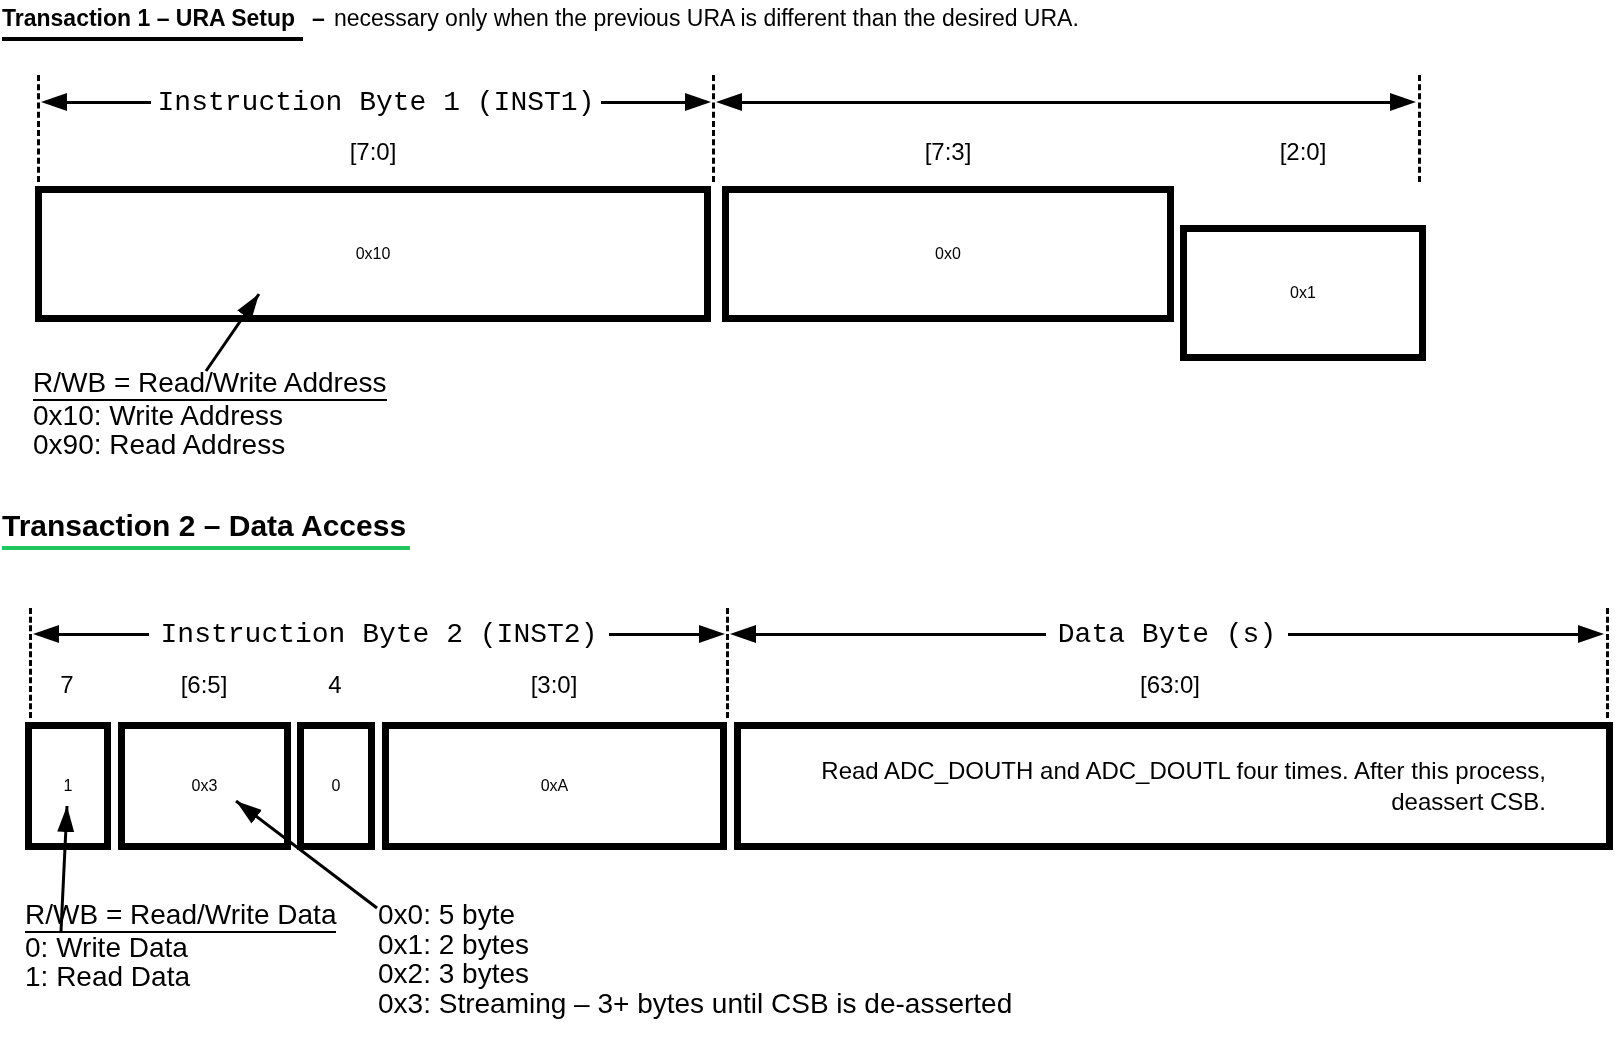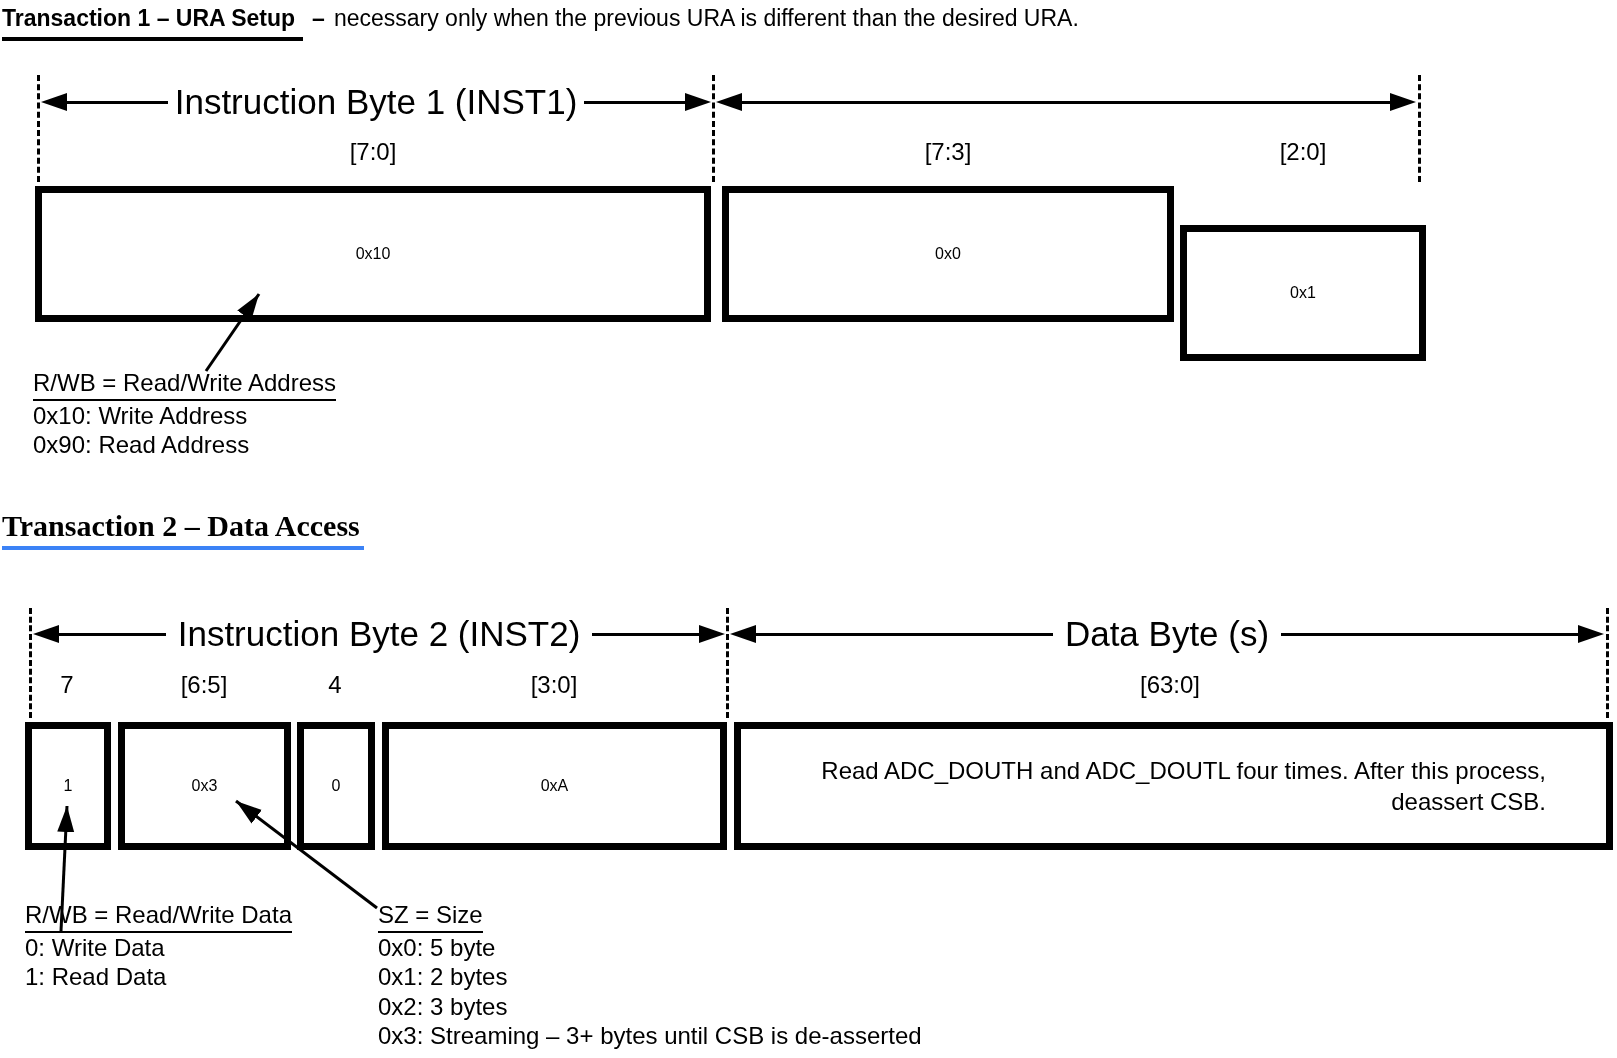--- a/index.html
+++ b/index.html
@@ -6,40 +6,40 @@
   .page{
     position:relative;width:1617px;height:1058px;background:#ffffff;
     font-family:"Liberation Sans", sans-serif;color:#000;overflow:hidden;
   }
   
   .h1{position:absolute;left:2px;top:0px;display:flex;align-items:baseline;gap:9px;
       font-size:23px;line-height:36px;white-space:nowrap;}
   .bold{font-weight:bold;}
   .useg{border-bottom:4px solid #000;padding-bottom:1px;padding-right:8px;}
   .h2{position:absolute;left:2px;top:508px;font-size:30px;line-height:36px;font-weight:bold;
-      border-bottom:4px solid #3b82f6;padding-bottom:2px;padding-right:4px;white-space:nowrap;font-family:Liberation Serif, serif;}
+      border-bottom:4px solid #22c55e;padding-bottom:2px;padding-right:4px;white-space:nowrap;}
   
   .dash{position:absolute;width:0;border-left:3px dashed #000;}
   
   .dimspan{position:absolute;display:flex;align-items:center;height:36px;}
   .ah-l{width:0;height:0;border-top:9px solid transparent;border-bottom:9px solid transparent;
         border-right:26px solid #000;}
   .ah-r{width:0;height:0;border-top:9px solid transparent;border-bottom:9px solid transparent;
         border-left:26px solid #000;}
   .ln{flex:1 1 auto;height:3px;background:#000;}
-  .dimlbl{white-space:nowrap;padding:0 7px;font-size:35px;}
+  .dimlbl{white-space:nowrap;padding:0 7px;font-size:28px;font-family:Liberation Mono, monospace;}
   
   .bit{position:absolute;width:200px;text-align:center;font-size:24px;line-height:26px;}
   
   .cell{position:absolute;box-sizing:border-box;border:7px solid #000;background:#fff;
         display:flex;align-items:center;justify-content:center;font-size:16px;}
   .cell.textcell{justify-content:flex-start;text-align:right;font-size:24px;line-height:31px;
         padding:0 60px 0 22px;}
   
-  .ann{position:absolute;font-size:24px;line-height:29.5px;}
+  .ann{position:absolute;font-size:28px;line-height:29.5px;}
   .ann .t{display:inline-block;border-bottom:2px solid #000;padding-bottom:1px;}
   .ann div{white-space:nowrap;}
   
   .overlay{position:absolute;left:0;top:0;width:1617px;height:1058px;pointer-events:none;}
 </style>
 </head>
 <body>
 
 <div class="page">
 
@@ -129,21 +129,20 @@
   <div class="cell textcell" style="left:734px;top:722px;width:879px;height:128px;">
     <span>Read ADC_DOUTH and ADC_DOUTL four times. After this process, deassert CSB.</span>
   </div>
 
   <div class="ann" style="left:25px;top:900px;">
     <div><span class="t">R/WB = Read/Write Data</span></div>
     <div>0: Write Data</div>
     <div>1: Read Data</div>
   </div>
   <div class="ann" style="left:378px;top:900px;">
-    <div><span class="t">SZ = Size</span></div>
     <div>0x0: 5 byte</div>
     <div>0x1: 2 bytes</div>
     <div>0x2: 3 bytes</div>
     <div>0x3: Streaming – 3+ bytes until CSB is de-asserted</div>
   </div>
 
   <svg class="overlay" viewBox="0 0 1617 1058">
     <defs>
       <marker id="arr" markerUnits="userSpaceOnUse" markerWidth="28" markerHeight="20" viewBox="0 0 28 20" refX="26" refY="10" orient="auto">
         <path d="M0,1.5 L26,10 L0,18.5 Z" fill="#000"></path>

